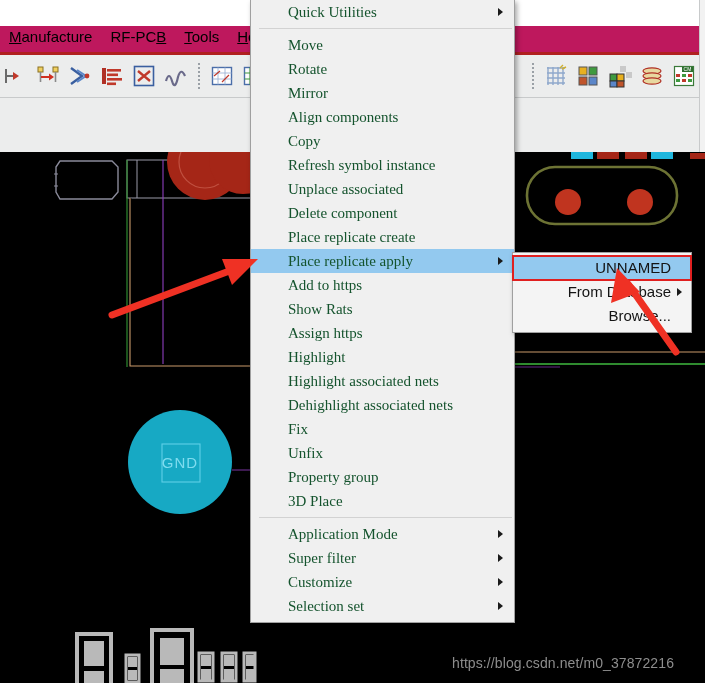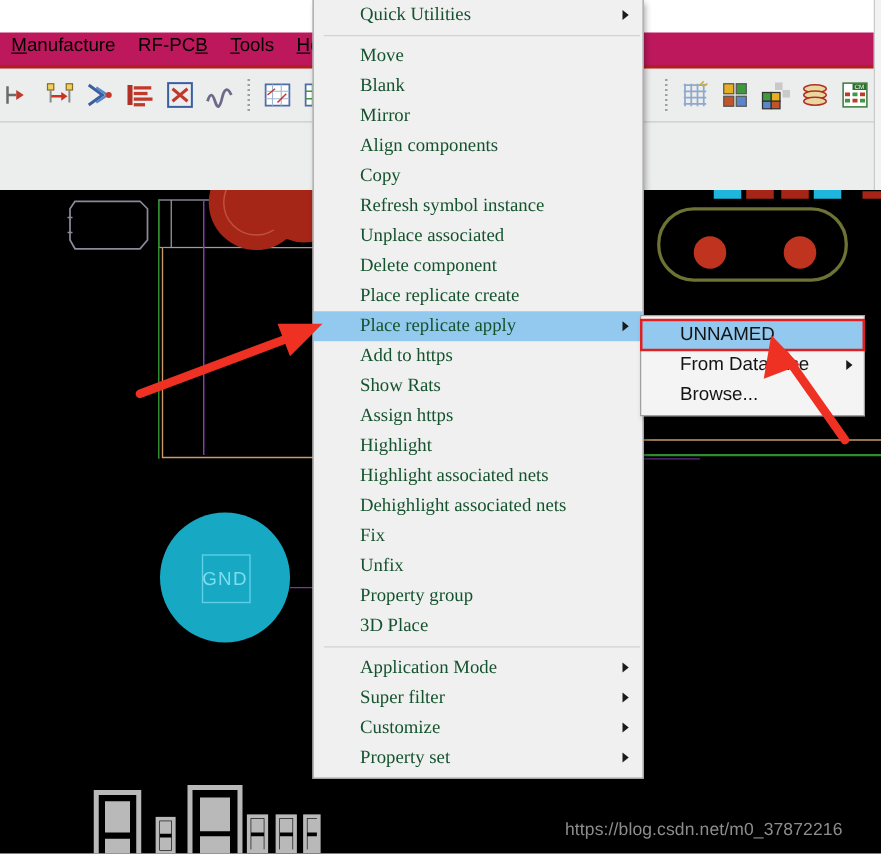--- a/index.html
+++ b/index.html
@@ -98,21 +98,21 @@
     background: #f2f2f2;
     border-left: 1px solid #c8cacb;
     box-sizing: border-box;
   }
 
   
   #canvas {
     position: absolute;
     left: 0; top: 152px;
     width: 705px; height: 531px;
-    background: #f97316;
+    background: #0ea5e9;
     overflow: hidden;
   }
 
   
   #context-menu {
     position: absolute;
     left: 250px; top: 0px;
     width: 265px;
     background: #f0f0f0;
     border: 1px solid #a0a0a0;
@@ -156,20 +156,21 @@
   #submenu {
     position: absolute;
     left: 512px; top: 252px;
     width: 180px;
     background: #f4f4f4;
     border: 1px solid #a0a0a0;
     box-shadow: 2px 2px 5px rgba(0,0,0,0.35);
     padding: 3px 0 4px 0;
     box-sizing: border-box;
     z-index: 50;
+    text-align: right;
   }
   .smi {
     position: relative;
     height: 24px;
     line-height: 24px;
     font-size: 15px;
     color: #141414;
     padding-left: 31px;
     padding-right: 20px;
     white-space: nowrap;
@@ -443,21 +444,21 @@
       <path d="M232 318 H512" stroke="#8f3fbf" stroke-width="1" opacity="0.85"></path>
       <path d="M515 215 H560" stroke="#8f3fbf" stroke-width="1" opacity="0.7"></path>
     </svg>
   </div>
 </div>
 
 <div id="context-menu">
     <div class="mi"><span>Quick Utilities</span><span class="arrow"></span></div>
     <div class="msep"></div>
     <div class="mi"><span>Move</span></div>
-    <div class="mi"><span>Blank</span></div>
+    <div class="mi"><span>Rotate</span></div>
     <div class="mi"><span>Mirror</span></div>
     <div class="mi"><span>Align components</span></div>
     <div class="mi"><span>Copy</span></div>
     <div class="mi"><span>Refresh symbol instance</span></div>
     <div class="mi"><span>Unplace associated</span></div>
     <div class="mi"><span>Delete component</span></div>
     <div class="mi"><span>Place replicate create</span></div>
     <div class="mi sel"><span>Place replicate apply</span><span class="arrow"></span></div>
     <div class="mi"><span>Add to https</span></div>
     <div class="mi"><span>Show Rats</span></div>
@@ -466,21 +467,21 @@
     <div class="mi"><span>Highlight associated nets</span></div>
     <div class="mi"><span>Dehighlight associated nets</span></div>
     <div class="mi"><span>Fix</span></div>
     <div class="mi"><span>Unfix</span></div>
     <div class="mi"><span>Property group</span></div>
     <div class="mi"><span>3D Place</span></div>
     <div class="msep"></div>
     <div class="mi"><span>Application Mode</span><span class="arrow"></span></div>
     <div class="mi"><span>Super filter</span><span class="arrow"></span></div>
     <div class="mi"><span>Customize</span><span class="arrow"></span></div>
-    <div class="mi"><span>Property set</span><span class="arrow"></span></div>
+    <div class="mi"><span>Selection set</span><span class="arrow"></span></div>
   </div>
 
 <div id="submenu">
     <div class="smi sel"><span>UNNAMED</span></div>
     <div class="smi"><span>From Database</span><span class="arrow"></span></div>
     <div class="smi"><span>Browse...</span></div>
   </div>
 
 <div id="annotations">
   <svg width="705" height="683" viewBox="0 0 705 683">

